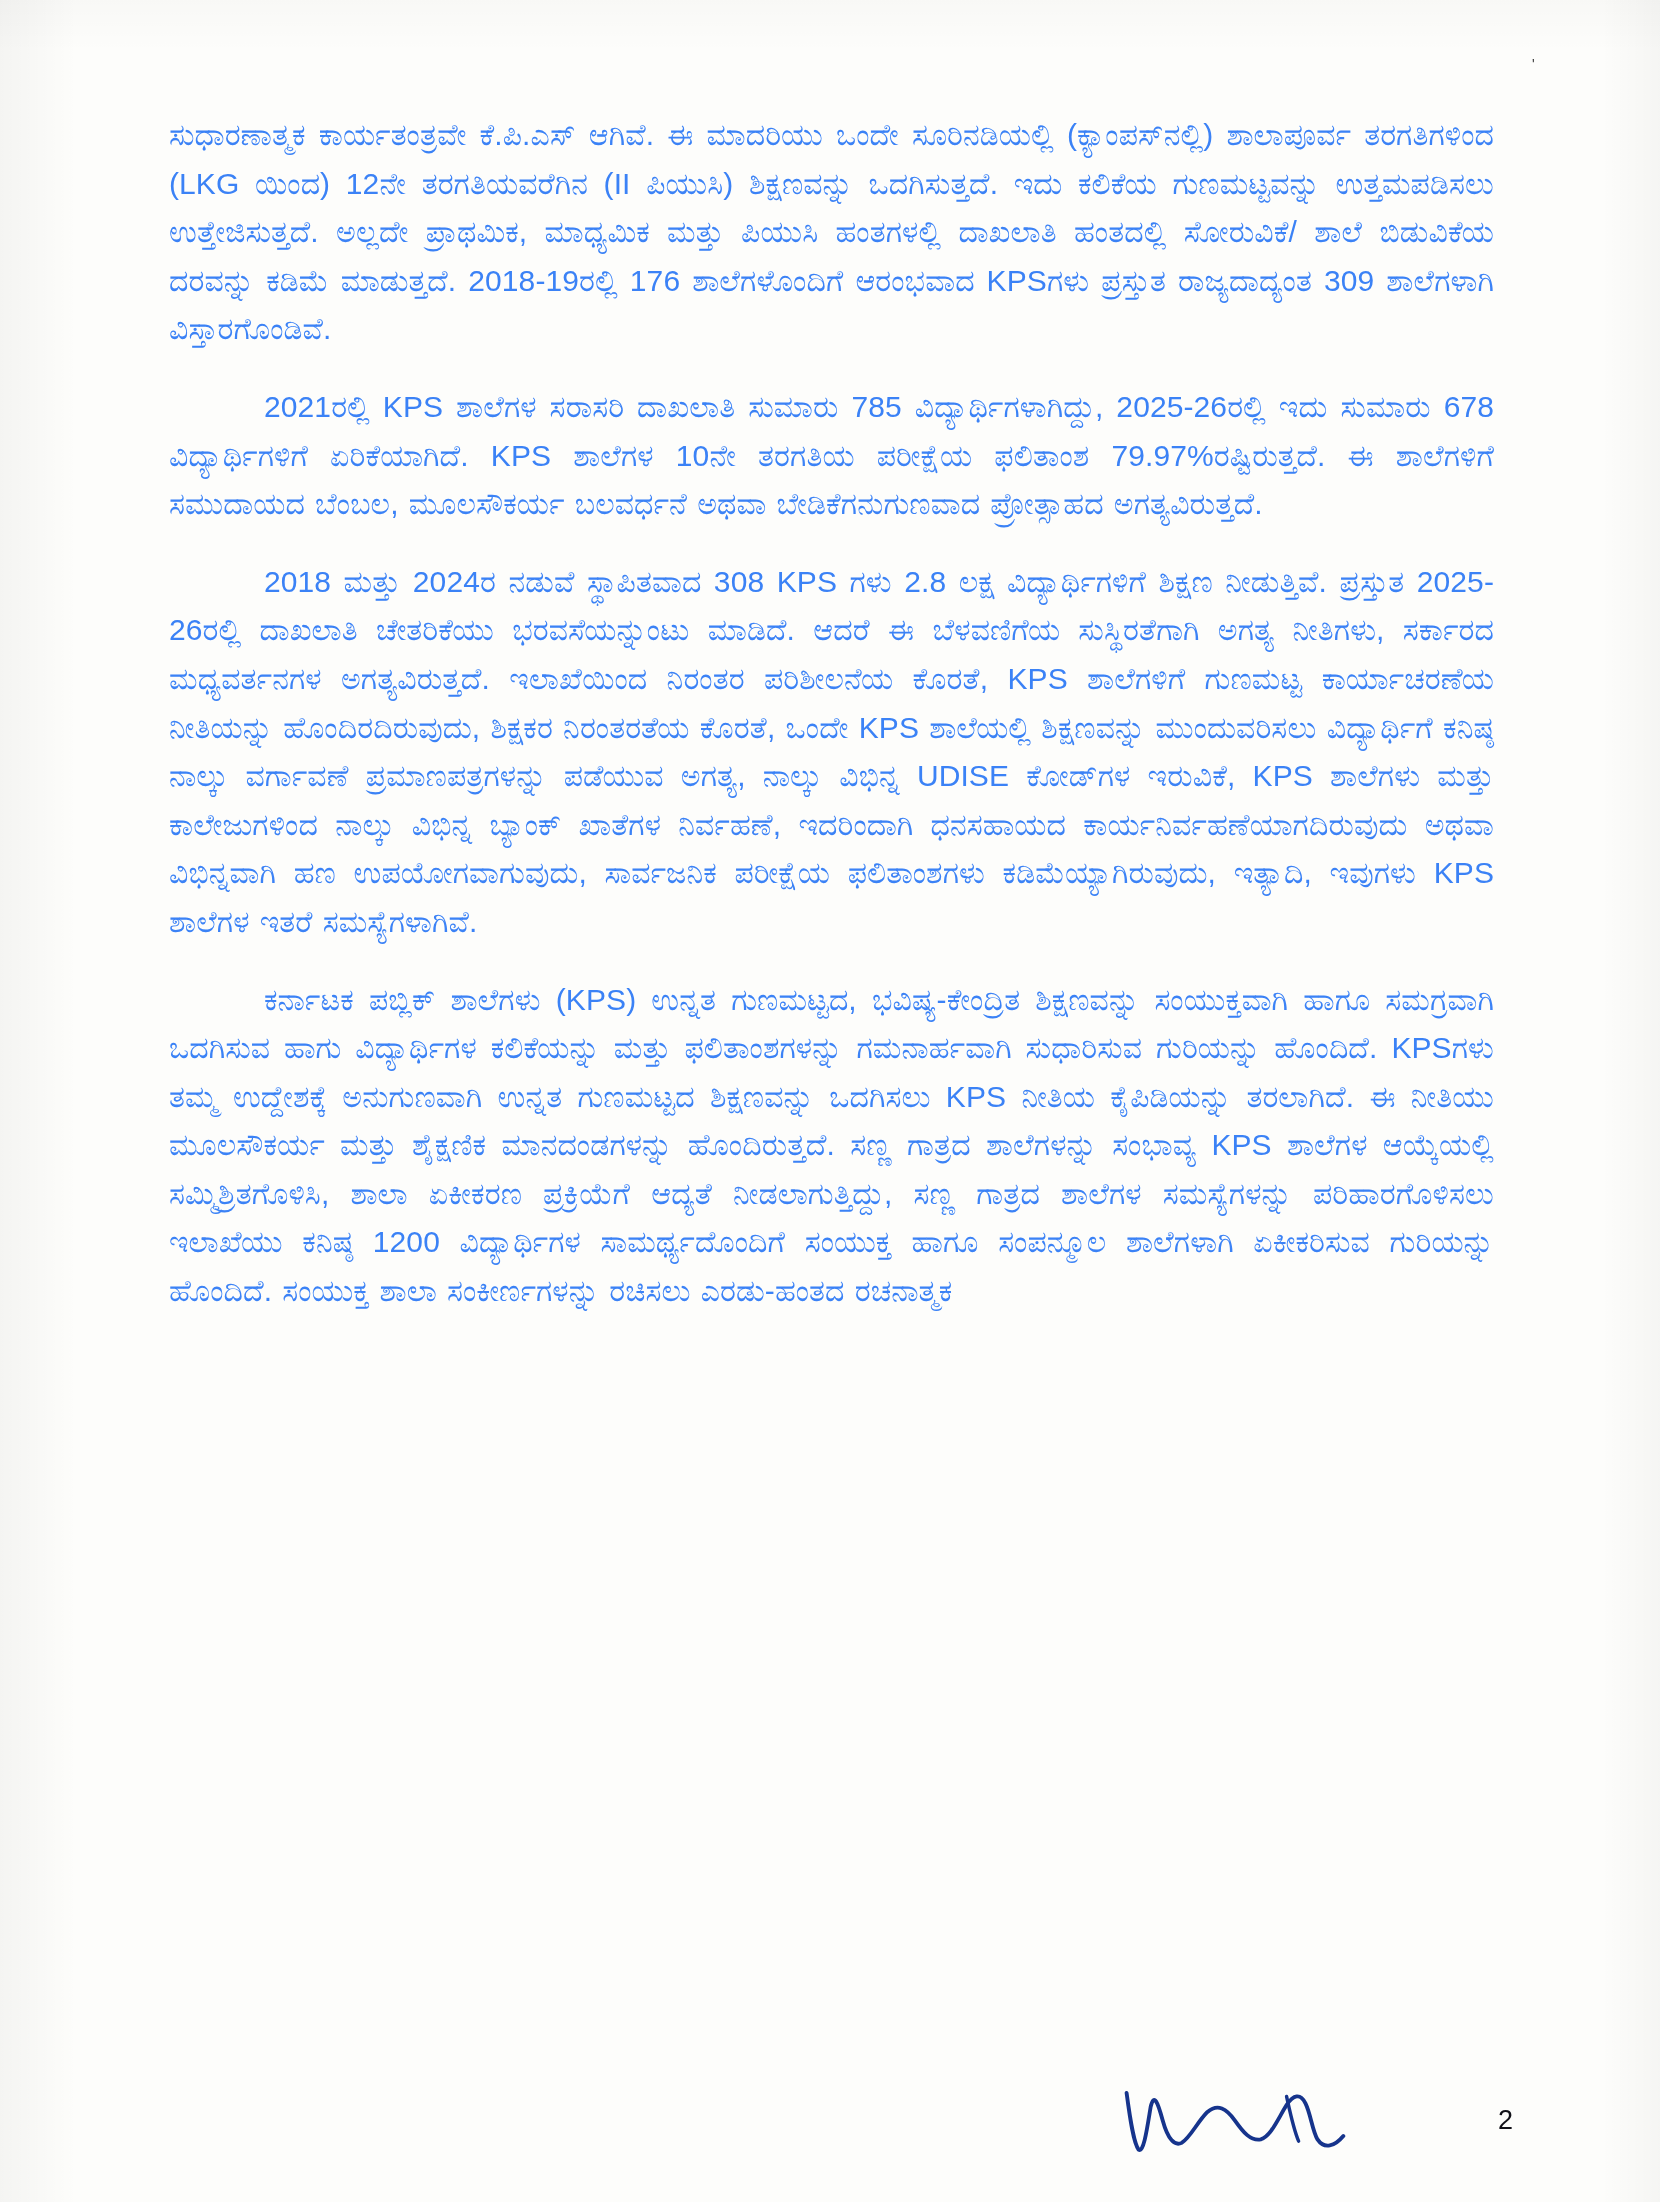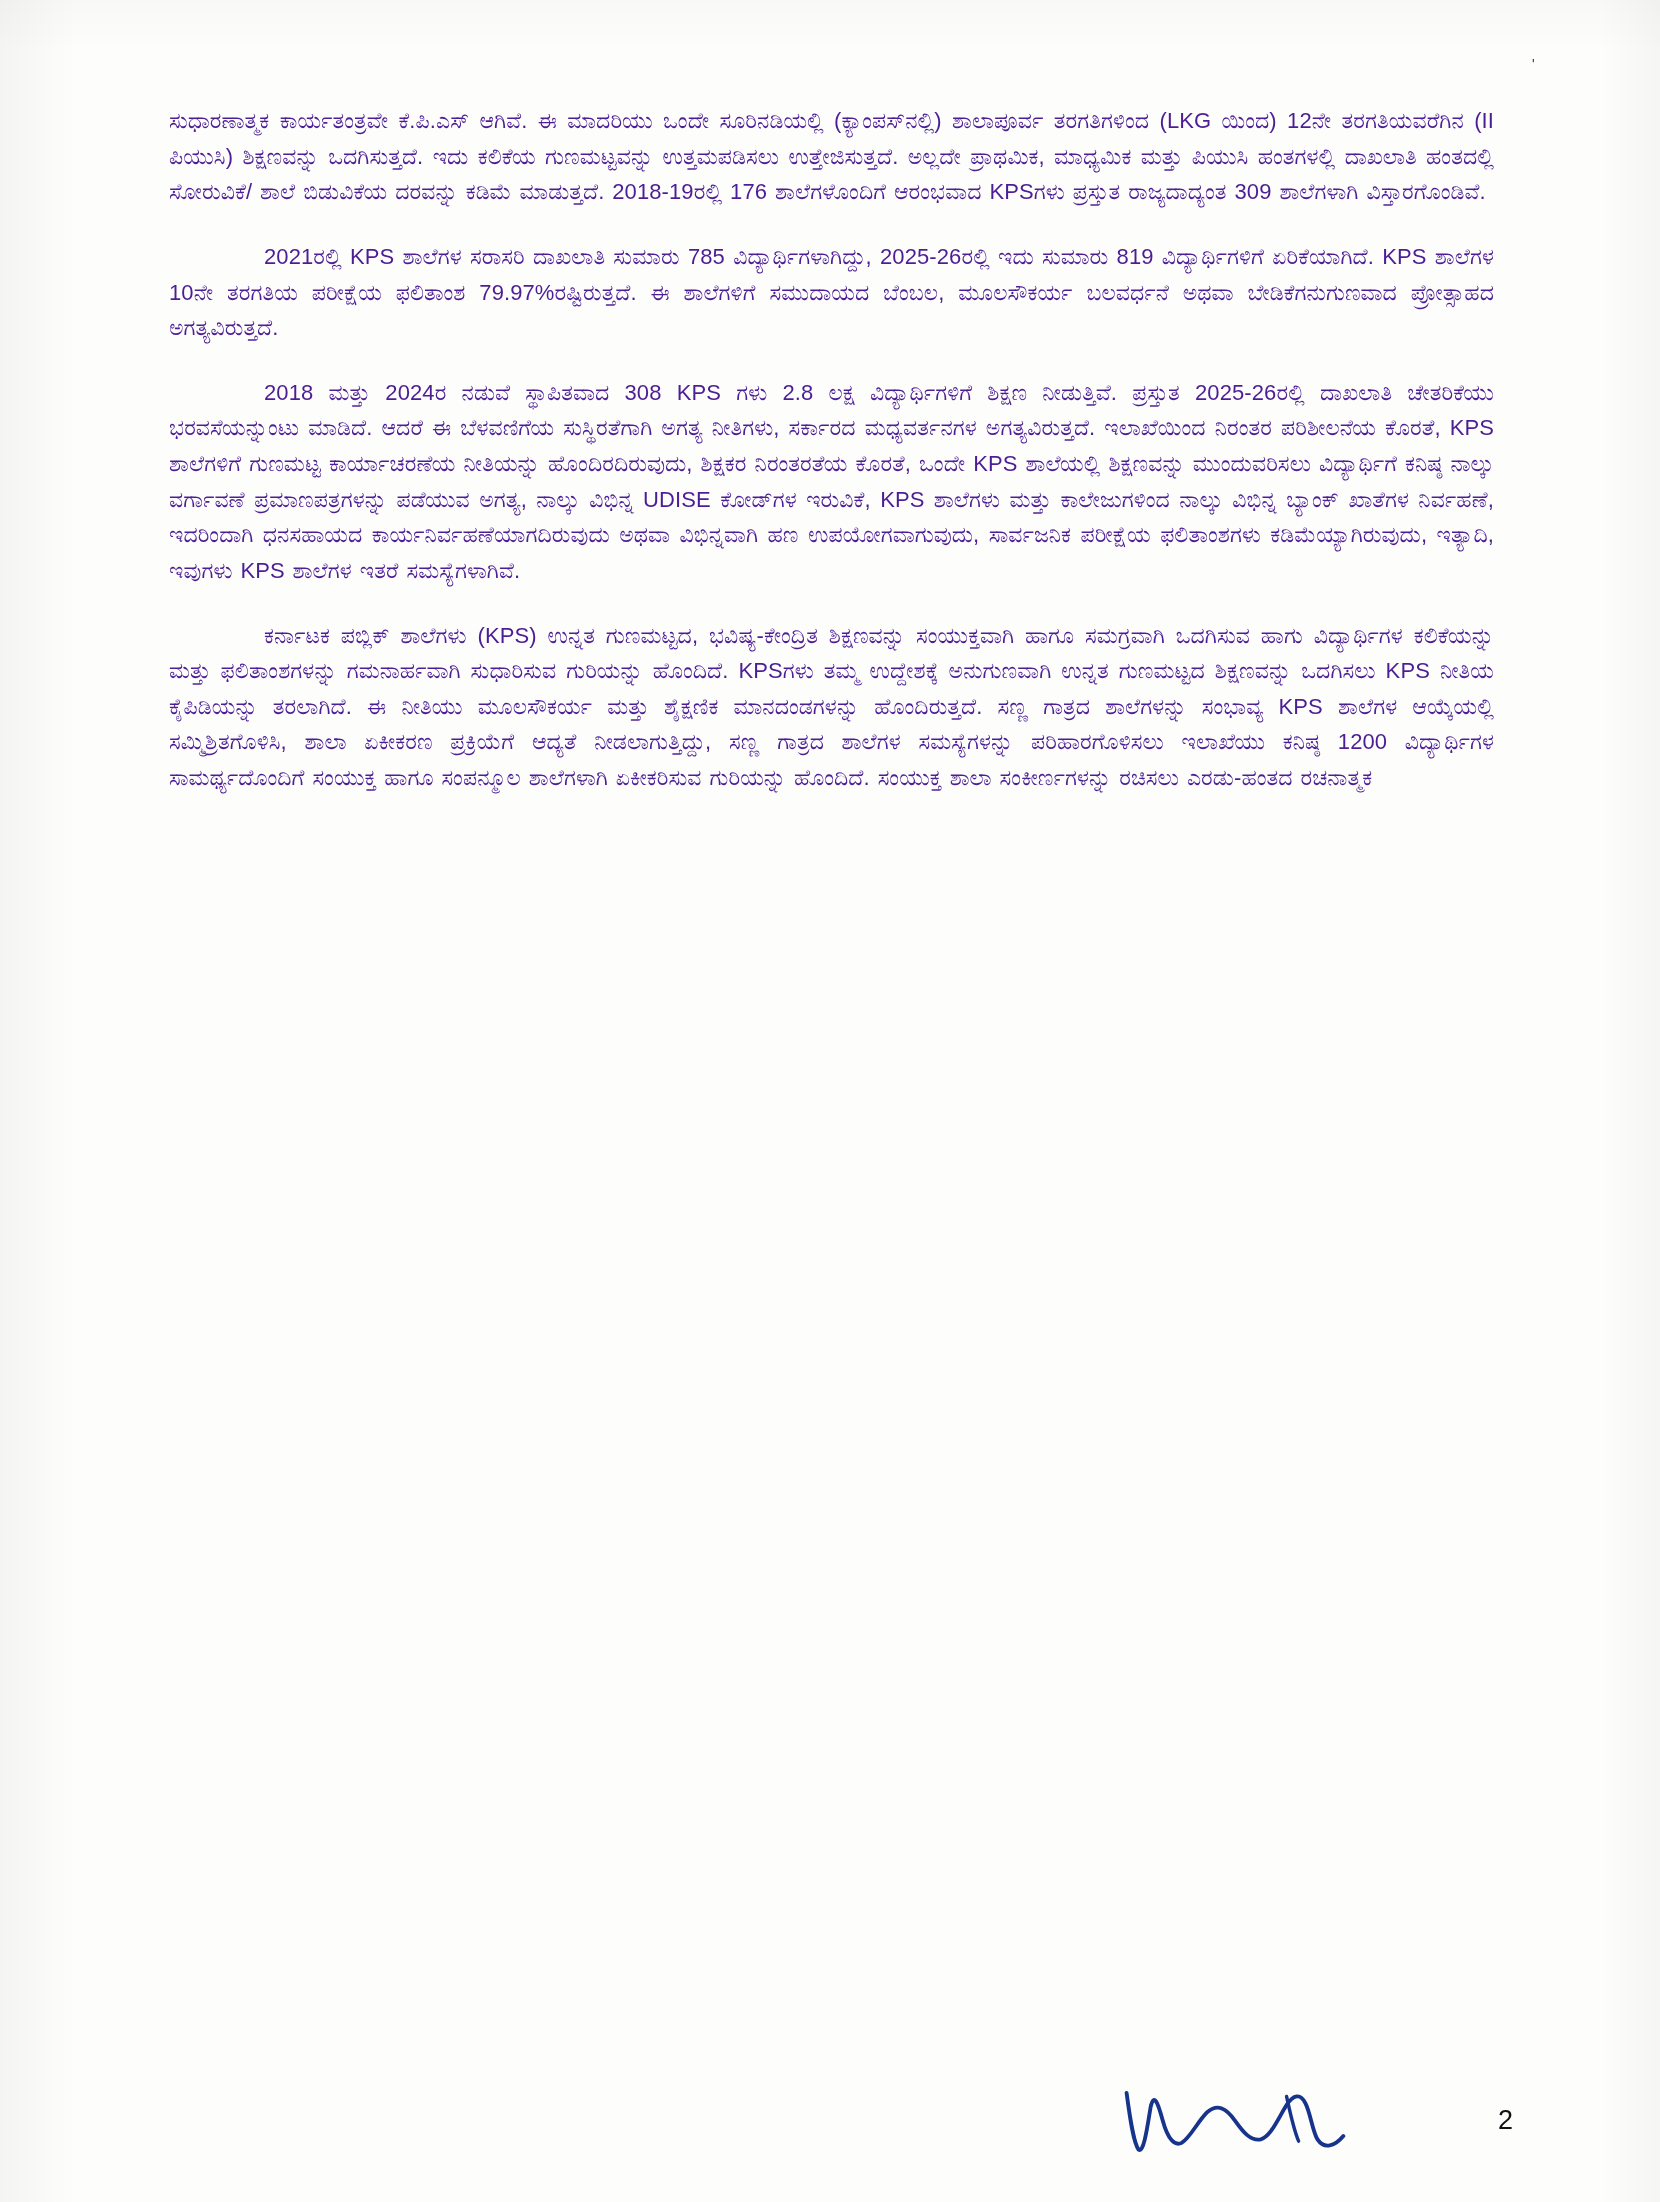--- a/index.html
+++ b/index.html
@@ -29,26 +29,26 @@
       linear-gradient(to bottom, rgba(0,0,0,0.02) 0px, rgba(0,0,0,0.0) 52px);
     pointer-events: none;
   }
   .content {
     position: absolute;
     left: 169px;
     top: 103px;
     width: 1325px;
   }
   p.para {
-    margin: 0 0 29px 0;
+    margin: 8px 0 29px 0;
     text-align: justify;
     text-justify: inter-word;
-    font-size: 22px;
+    font-size: 30px;
     line-height: 1.62;
-    color: #4c1d95;
+    color: #3b82f6;
     letter-spacing: 0.1px;
     word-spacing: 1.7px;
   }
   p.indent {
     text-indent: 95px;
   }
   .page-number {
     position: absolute;
     right: 148px;
     bottom: 67px;
@@ -77,21 +77,21 @@
 </head>
 <body>
 
 <div class="page">
   <div class="scan-shade"></div>
 
   <span class="corner-mark">'</span>
 
   <div class="content">
     <p class="para">ಸುಧಾರಣಾತ್ಮಕ ಕಾರ್ಯತಂತ್ರವೇ ಕೆ.ಪಿ.ಎಸ್ ಆಗಿವೆ. ಈ ಮಾದರಿಯು ಒಂದೇ ಸೂರಿನಡಿಯಲ್ಲಿ (ಕ್ಯಾಂಪಸ್‌ನಲ್ಲಿ) ಶಾಲಾಪೂರ್ವ ತರಗತಿಗಳಿಂದ (LKG ಯಿಂದ) 12ನೇ ತರಗತಿಯವರೆಗಿನ (II ಪಿಯುಸಿ) ಶಿಕ್ಷಣವನ್ನು ಒದಗಿಸುತ್ತದೆ. ಇದು ಕಲಿಕೆಯ ಗುಣಮಟ್ಟವನ್ನು ಉತ್ತಮಪಡಿಸಲು ಉತ್ತೇಜಿಸುತ್ತದೆ. ಅಲ್ಲದೇ ಪ್ರಾಥಮಿಕ, ಮಾಧ್ಯಮಿಕ ಮತ್ತು ಪಿಯುಸಿ ಹಂತಗಳಲ್ಲಿ ದಾಖಲಾತಿ ಹಂತದಲ್ಲಿ ಸೋರುವಿಕೆ/ ಶಾಲೆ ಬಿಡುವಿಕೆಯ ದರವನ್ನು ಕಡಿಮೆ ಮಾಡುತ್ತದೆ. 2018-19ರಲ್ಲಿ 176 ಶಾಲೆಗಳೊಂದಿಗೆ ಆರಂಭವಾದ KPSಗಳು ಪ್ರಸ್ತುತ ರಾಜ್ಯದಾದ್ಯಂತ 309 ಶಾಲೆಗಳಾಗಿ ವಿಸ್ತಾರಗೊಂಡಿವೆ.</p>
-    <p class="para indent">2021ರಲ್ಲಿ KPS ಶಾಲೆಗಳ ಸರಾಸರಿ ದಾಖಲಾತಿ ಸುಮಾರು 785 ವಿದ್ಯಾರ್ಥಿಗಳಾಗಿದ್ದು, 2025-26ರಲ್ಲಿ ಇದು ಸುಮಾರು 819 ವಿದ್ಯಾರ್ಥಿಗಳಿಗೆ ಏರಿಕೆಯಾಗಿದೆ. KPS ಶಾಲೆಗಳ 10ನೇ ತರಗತಿಯ ಪರೀಕ್ಷೆಯ ಫಲಿತಾಂಶ 79.97%ರಷ್ಟಿರುತ್ತದೆ. ಈ ಶಾಲೆಗಳಿಗೆ ಸಮುದಾಯದ ಬೆಂಬಲ, ಮೂಲಸೌಕರ್ಯ ಬಲವರ್ಧನೆ ಅಥವಾ ಬೇಡಿಕೆಗನುಗುಣವಾದ ಪ್ರೋತ್ಸಾಹದ ಅಗತ್ಯವಿರುತ್ತದೆ.</p>
+    <p class="para indent">2021ರಲ್ಲಿ KPS ಶಾಲೆಗಳ ಸರಾಸರಿ ದಾಖಲಾತಿ ಸುಮಾರು 785 ವಿದ್ಯಾರ್ಥಿಗಳಾಗಿದ್ದು, 2025-26ರಲ್ಲಿ ಇದು ಸುಮಾರು 678 ವಿದ್ಯಾರ್ಥಿಗಳಿಗೆ ಏರಿಕೆಯಾಗಿದೆ. KPS ಶಾಲೆಗಳ 10ನೇ ತರಗತಿಯ ಪರೀಕ್ಷೆಯ ಫಲಿತಾಂಶ 79.97%ರಷ್ಟಿರುತ್ತದೆ. ಈ ಶಾಲೆಗಳಿಗೆ ಸಮುದಾಯದ ಬೆಂಬಲ, ಮೂಲಸೌಕರ್ಯ ಬಲವರ್ಧನೆ ಅಥವಾ ಬೇಡಿಕೆಗನುಗುಣವಾದ ಪ್ರೋತ್ಸಾಹದ ಅಗತ್ಯವಿರುತ್ತದೆ.</p>
     <p class="para indent">2018 ಮತ್ತು 2024ರ ನಡುವೆ ಸ್ಥಾಪಿತವಾದ 308 KPS ಗಳು 2.8 ಲಕ್ಷ ವಿದ್ಯಾರ್ಥಿಗಳಿಗೆ ಶಿಕ್ಷಣ ನೀಡುತ್ತಿವೆ. ಪ್ರಸ್ತುತ 2025-26ರಲ್ಲಿ ದಾಖಲಾತಿ ಚೇತರಿಕೆಯು ಭರವಸೆಯನ್ನುಂಟು ಮಾಡಿದೆ. ಆದರೆ ಈ ಬೆಳವಣಿಗೆಯ ಸುಸ್ಥಿರತೆಗಾಗಿ ಅಗತ್ಯ ನೀತಿಗಳು, ಸರ್ಕಾರದ ಮಧ್ಯವರ್ತನಗಳ ಅಗತ್ಯವಿರುತ್ತದೆ. ಇಲಾಖೆಯಿಂದ ನಿರಂತರ ಪರಿಶೀಲನೆಯ ಕೊರತೆ, KPS ಶಾಲೆಗಳಿಗೆ ಗುಣಮಟ್ಟ ಕಾರ್ಯಾಚರಣೆಯ ನೀತಿಯನ್ನು ಹೊಂದಿರದಿರುವುದು, ಶಿಕ್ಷಕರ ನಿರಂತರತೆಯ ಕೊರತೆ, ಒಂದೇ KPS ಶಾಲೆಯಲ್ಲಿ ಶಿಕ್ಷಣವನ್ನು ಮುಂದುವರಿಸಲು ವಿದ್ಯಾರ್ಥಿಗೆ ಕನಿಷ್ಠ ನಾಲ್ಕು ವರ್ಗಾವಣೆ ಪ್ರಮಾಣಪತ್ರಗಳನ್ನು ಪಡೆಯುವ ಅಗತ್ಯ, ನಾಲ್ಕು ವಿಭಿನ್ನ UDISE ಕೋಡ್‌ಗಳ ಇರುವಿಕೆ, KPS ಶಾಲೆಗಳು ಮತ್ತು ಕಾಲೇಜುಗಳಿಂದ ನಾಲ್ಕು ವಿಭಿನ್ನ ಬ್ಯಾಂಕ್ ಖಾತೆಗಳ ನಿರ್ವಹಣೆ, ಇದರಿಂದಾಗಿ ಧನಸಹಾಯದ ಕಾರ್ಯನಿರ್ವಹಣೆಯಾಗದಿರುವುದು ಅಥವಾ ವಿಭಿನ್ನವಾಗಿ ಹಣ ಉಪಯೋಗವಾಗುವುದು, ಸಾರ್ವಜನಿಕ ಪರೀಕ್ಷೆಯ ಫಲಿತಾಂಶಗಳು ಕಡಿಮೆಯ್ಯಾಗಿರುವುದು, ಇತ್ಯಾದಿ, ಇವುಗಳು KPS ಶಾಲೆಗಳ ಇತರೆ ಸಮಸ್ಯೆಗಳಾಗಿವೆ.</p>
     <p class="para indent">ಕರ್ನಾಟಕ ಪಬ್ಲಿಕ್ ಶಾಲೆಗಳು (KPS) ಉನ್ನತ ಗುಣಮಟ್ಟದ, ಭವಿಷ್ಯ-ಕೇಂದ್ರಿತ ಶಿಕ್ಷಣವನ್ನು ಸಂಯುಕ್ತವಾಗಿ ಹಾಗೂ ಸಮಗ್ರವಾಗಿ ಒದಗಿಸುವ ಹಾಗು ವಿದ್ಯಾರ್ಥಿಗಳ ಕಲಿಕೆಯನ್ನು ಮತ್ತು ಫಲಿತಾಂಶಗಳನ್ನು ಗಮನಾರ್ಹವಾಗಿ ಸುಧಾರಿಸುವ ಗುರಿಯನ್ನು ಹೊಂದಿದೆ. KPSಗಳು ತಮ್ಮ ಉದ್ದೇಶಕ್ಕೆ ಅನುಗುಣವಾಗಿ ಉನ್ನತ ಗುಣಮಟ್ಟದ ಶಿಕ್ಷಣವನ್ನು ಒದಗಿಸಲು KPS ನೀತಿಯ ಕೈಪಿಡಿಯನ್ನು ತರಲಾಗಿದೆ. ಈ ನೀತಿಯು ಮೂಲಸೌಕರ್ಯ ಮತ್ತು ಶೈಕ್ಷಣಿಕ ಮಾನದಂಡಗಳನ್ನು ಹೊಂದಿರುತ್ತದೆ. ಸಣ್ಣ ಗಾತ್ರದ ಶಾಲೆಗಳನ್ನು ಸಂಭಾವ್ಯ KPS ಶಾಲೆಗಳ ಆಯ್ಕೆಯಲ್ಲಿ ಸಮ್ಮಿಶ್ರಿತಗೊಳಿಸಿ, ಶಾಲಾ ಏಕೀಕರಣ ಪ್ರಕ್ರಿಯೆಗೆ ಆದ್ಯತೆ ನೀಡಲಾಗುತ್ತಿದ್ದು, ಸಣ್ಣ ಗಾತ್ರದ ಶಾಲೆಗಳ ಸಮಸ್ಯೆಗಳನ್ನು ಪರಿಹಾರಗೊಳಿಸಲು ಇಲಾಖೆಯು ಕನಿಷ್ಠ 1200 ವಿದ್ಯಾರ್ಥಿಗಳ ಸಾಮರ್ಥ್ಯದೊಂದಿಗೆ ಸಂಯುಕ್ತ ಹಾಗೂ ಸಂಪನ್ಮೂಲ ಶಾಲೆಗಳಾಗಿ ಏಕೀಕರಿಸುವ ಗುರಿಯನ್ನು ಹೊಂದಿದೆ. ಸಂಯುಕ್ತ ಶಾಲಾ ಸಂಕೀರ್ಣಗಳನ್ನು ರಚಿಸಲು ಎರಡು-ಹಂತದ ರಚನಾತ್ಮಕ</p>
   </div>
 
   <svg class="signature" viewBox="0 0 300 110">
     <path d="M10 30 C 14 60, 18 88, 24 96 C 30 100, 34 70, 38 46 C 42 30, 46 40, 52 62 C 58 84, 66 92, 74 88 C 84 82, 92 64, 104 52 C 116 42, 126 48, 136 62 C 146 76, 154 86, 166 84 C 178 80, 186 60, 196 44 C 204 32, 212 30, 218 42 C 224 54, 226 74, 232 84 C 240 96, 252 92, 262 80" fill="none" stroke="#16348c" stroke-width="4.5" stroke-linecap="round" stroke-linejoin="round"></path>
     <path d="M196 34 C 200 52, 204 72, 210 86" fill="none" stroke="#16348c" stroke-width="4" stroke-linecap="round"></path>
   </svg>
 
   <div class="page-number">2</div>

